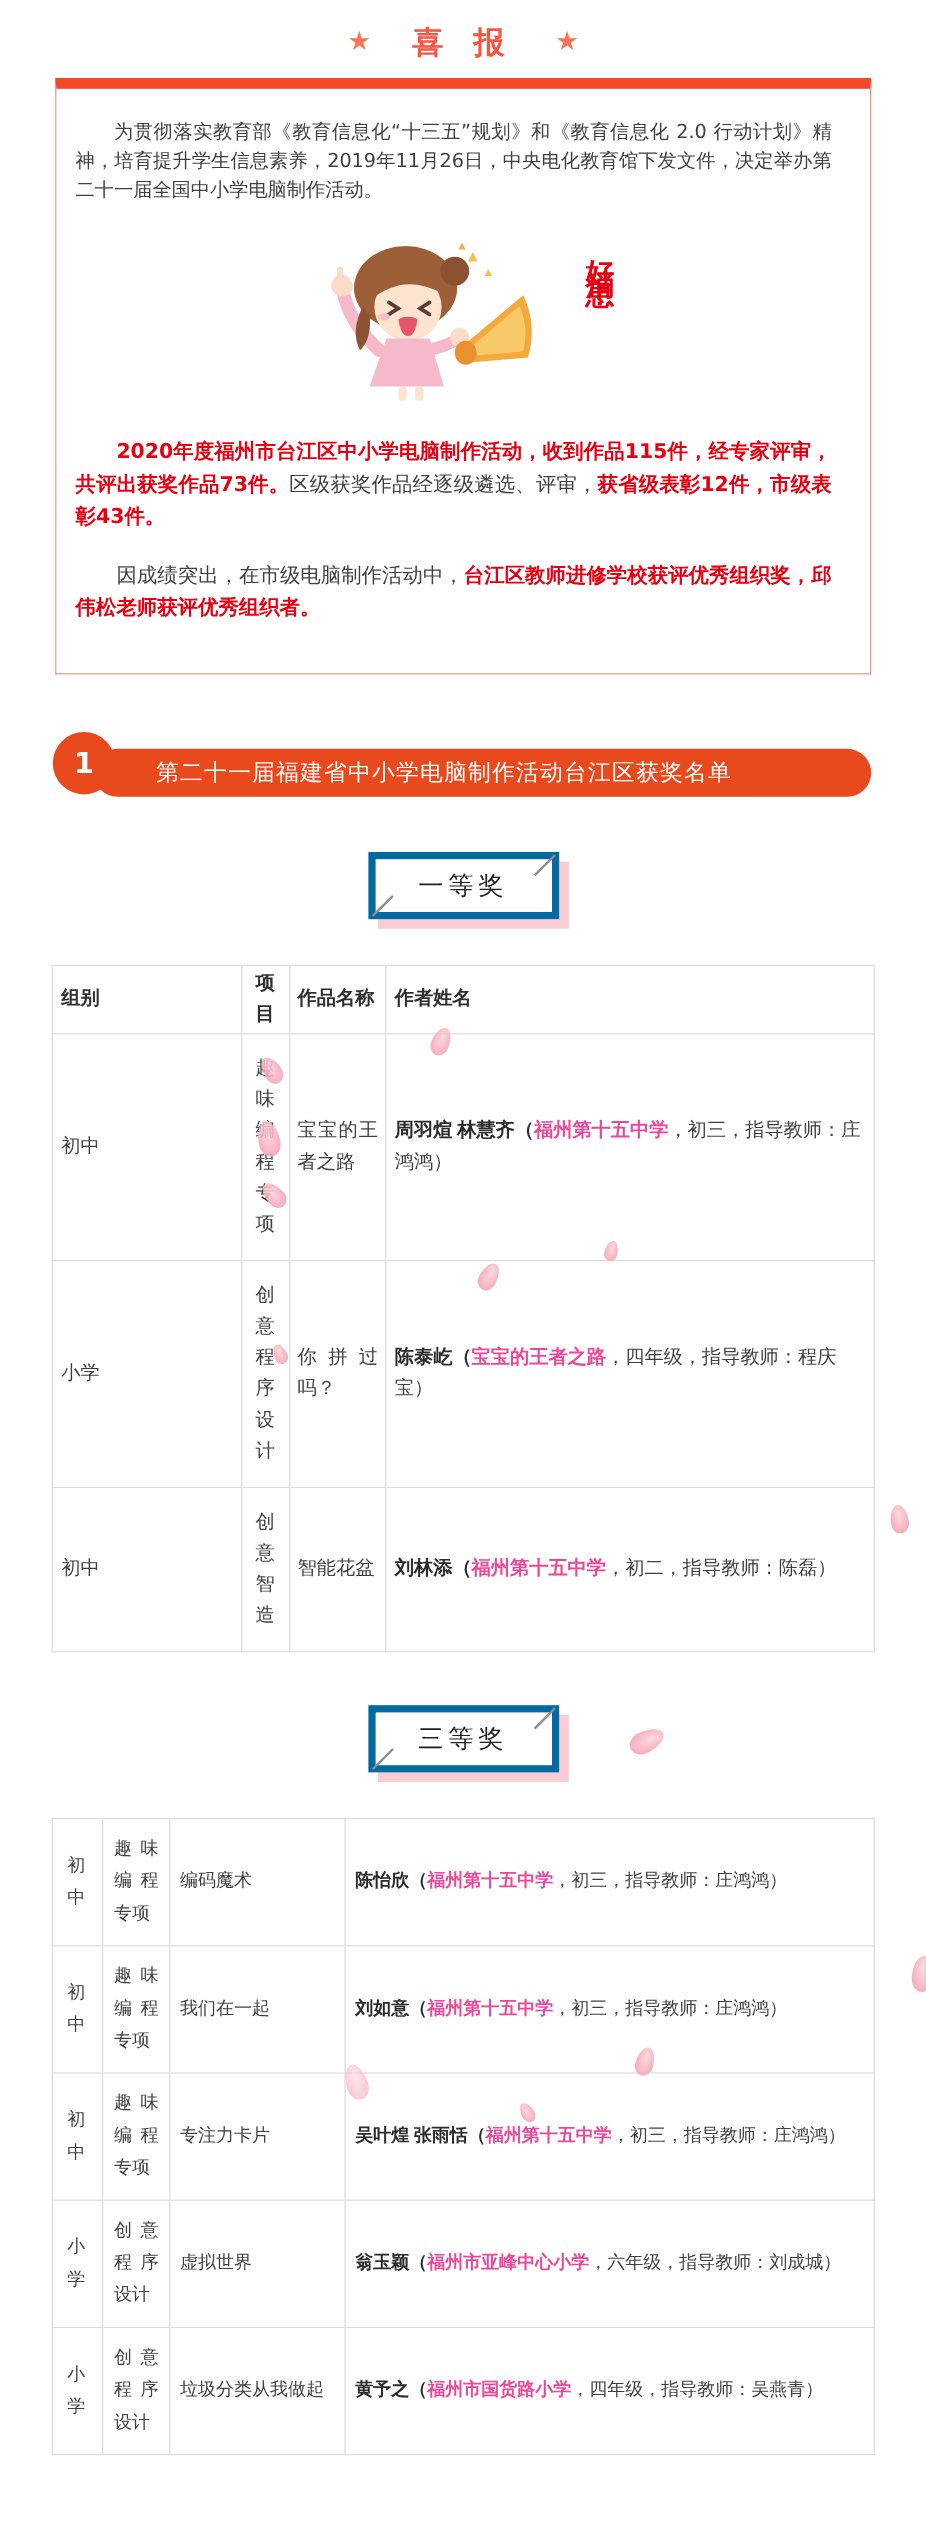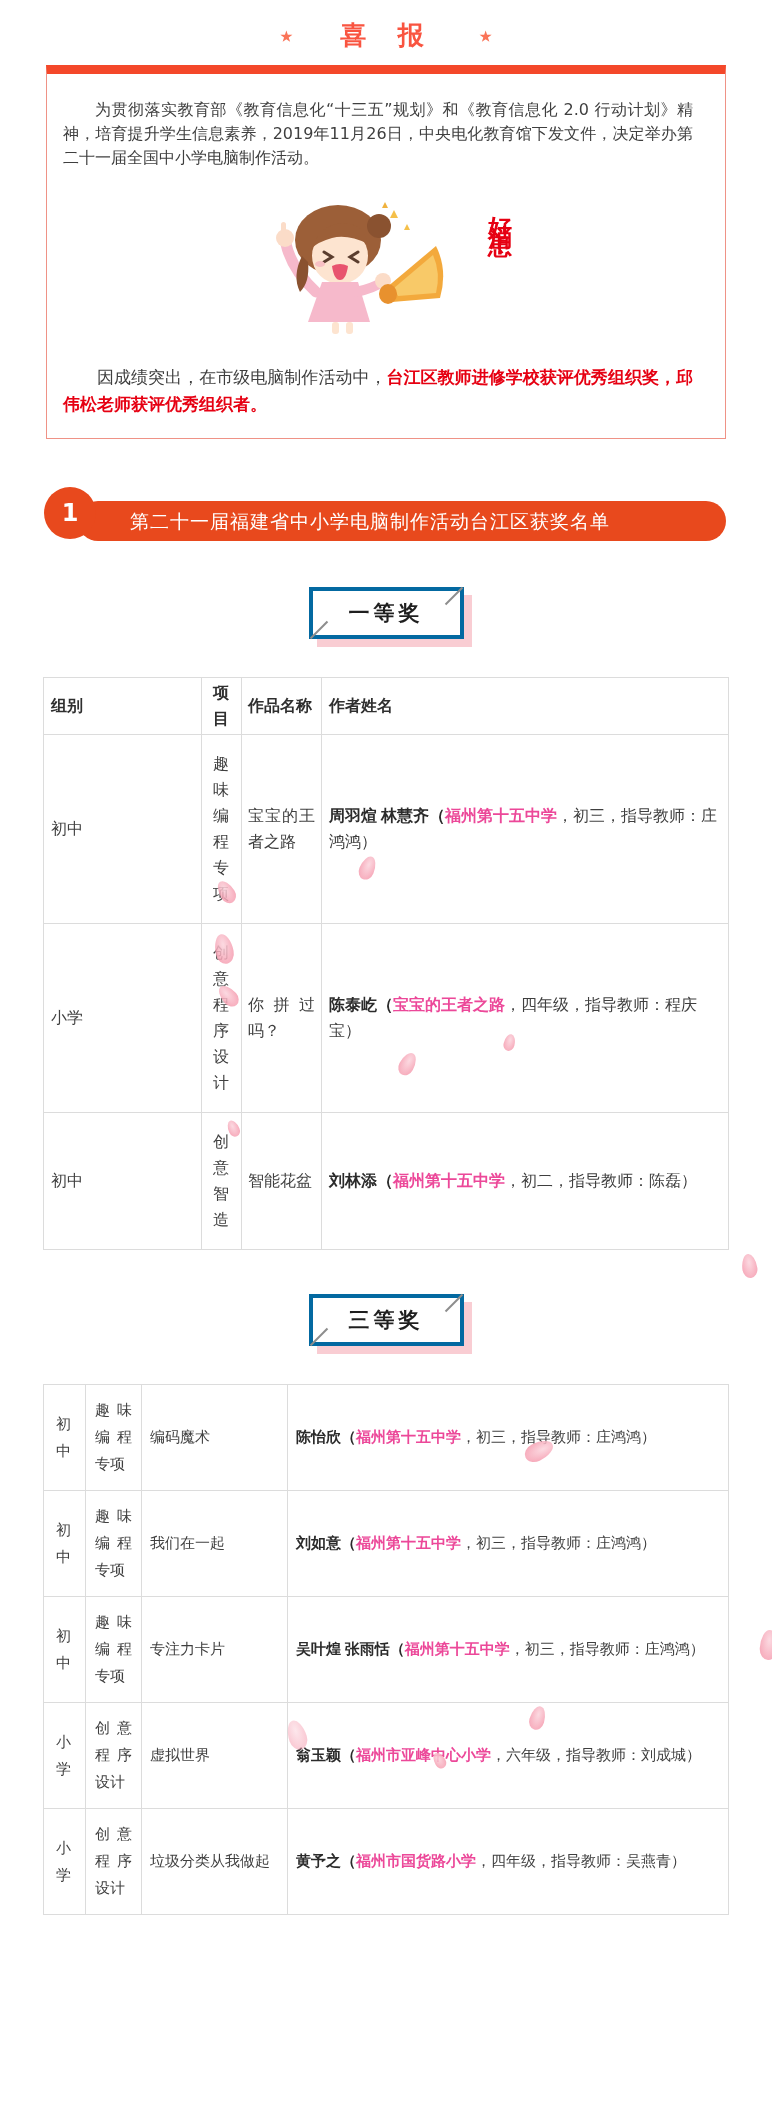--- a/index.html
+++ b/index.html
@@ -4,21 +4,21 @@
 <style>
   html,body{margin:0;padding:0;background:#ffffff;}
   body{
     width:772px; min-height:2121px; position:relative;
     font-family:"DejaVu Sans","Liberation Sans",sans-serif;
     color:#3f3f3f; overflow:hidden;
   }
   
   .main-title{
     margin-top:18px; text-align:center;
-    font-size:26px; font-weight:bold; color:#f95440; letter-spacing:8px;font-family:Liberation Mono, monospace;
+    font-size:26px; font-weight:bold; color:#f95440; letter-spacing:8px;
   }
   .main-title .star{color:#fa7458; font-size:22px; letter-spacing:0; vertical-align:2px;}
   
   .notice-box{
     margin:12px 46px 0 46px;
     border:1px solid #ef9286;
     border-top:9px solid #f4482a;
     padding:24px 32px 20px 16px;
   }
   .notice-box p{
@@ -50,23 +50,23 @@
     position:absolute; left:34px; right:0; top:14px; height:40px;
     background:#e8491d; border-radius:21px;
     color:#ffffff; font-weight:normal; font-size:19px;
     line-height:40px; padding-left:52px; letter-spacing:1px;
     box-sizing:border-box;
   }
   
   .label-row{text-align:center; margin-top:44px;}
   .prize-label{
     display:inline-block; position:relative;
-    background:#fff; border:4px solid #0369a1;
+    background:#fff; border:6px solid #0369a1;
     box-shadow:8px 8px 0 0 #f9cdd3;
-    padding:8px 36px; font-size:21px; font-weight:bold;
+    padding:8px 36px; font-size:21px; font-weight:normal;
     letter-spacing:4px; color:#1f1f1f;
   }
   .prize-label::before{
     content:""; position:absolute; left:-6px; bottom:4px;
     width:24px; height:2px; background:#8d8d8d; transform:rotate(-45deg);
   }
   .prize-label::after{
     content:""; position:absolute; right:-6px; top:4px;
     width:24px; height:2px; background:#8d8d8d; transform:rotate(-45deg);
   }
@@ -143,21 +143,22 @@
       <path d="M154,92 L193,59 Q201,77 196,97 L158,100 Z" fill="#f8c968"></path>
       <ellipse cx="148" cy="98" rx="9" ry="10" fill="#e8912e"></ellipse>
 
       <path d="M150,22 l4,-8 l4,8 Z" fill="#f5c04a"></path>
       <path d="M164,34 l3,-6 l3,6 Z" fill="#f5c04a"></path>
       <path d="M142,12 l3,-6 l3,6 Z" fill="#f0b23e"></path>
     </svg>
     <div class="sticker-text">好消息！</div>
   </div>
 
-  <p class="red-para" style="margin-bottom:0;"><span class="black-seg">因成绩突出，在市级电脑制作活动中，</span><span class="red-bold">台江区教师进修学校获评优秀组织奖，邱伟松老师获评优秀组织者。</span></p>
+  <p class="red-para"><span class="red-bold">2020年度福州市台江区中小学电脑制作活动，收到作品115件，经专家评审，共评出获奖作品73件。</span><span class="black-seg">区级获奖作品经逐级遴选、评审，</span><span class="red-bold">获省级表彰12件，市级表彰43件。</span></p>
+  <p class="red-para" style="margin-bottom:20px;"><span class="black-seg">因成绩突出，在市级电脑制作活动中，</span><span class="red-bold">台江区教师进修学校获评优秀组织奖，邱伟松老师获评优秀组织者。</span></p>
 </div>
 
 <div class="section-banner">
   <div class="banner-circle">1</div>
   <div class="banner-bar">第二十一届福建省中小学电脑制作活动台江区获奖名单</div>
 </div>
 
 <div class="label-row">
   <span class="prize-label">一等奖</span>
 </div>

